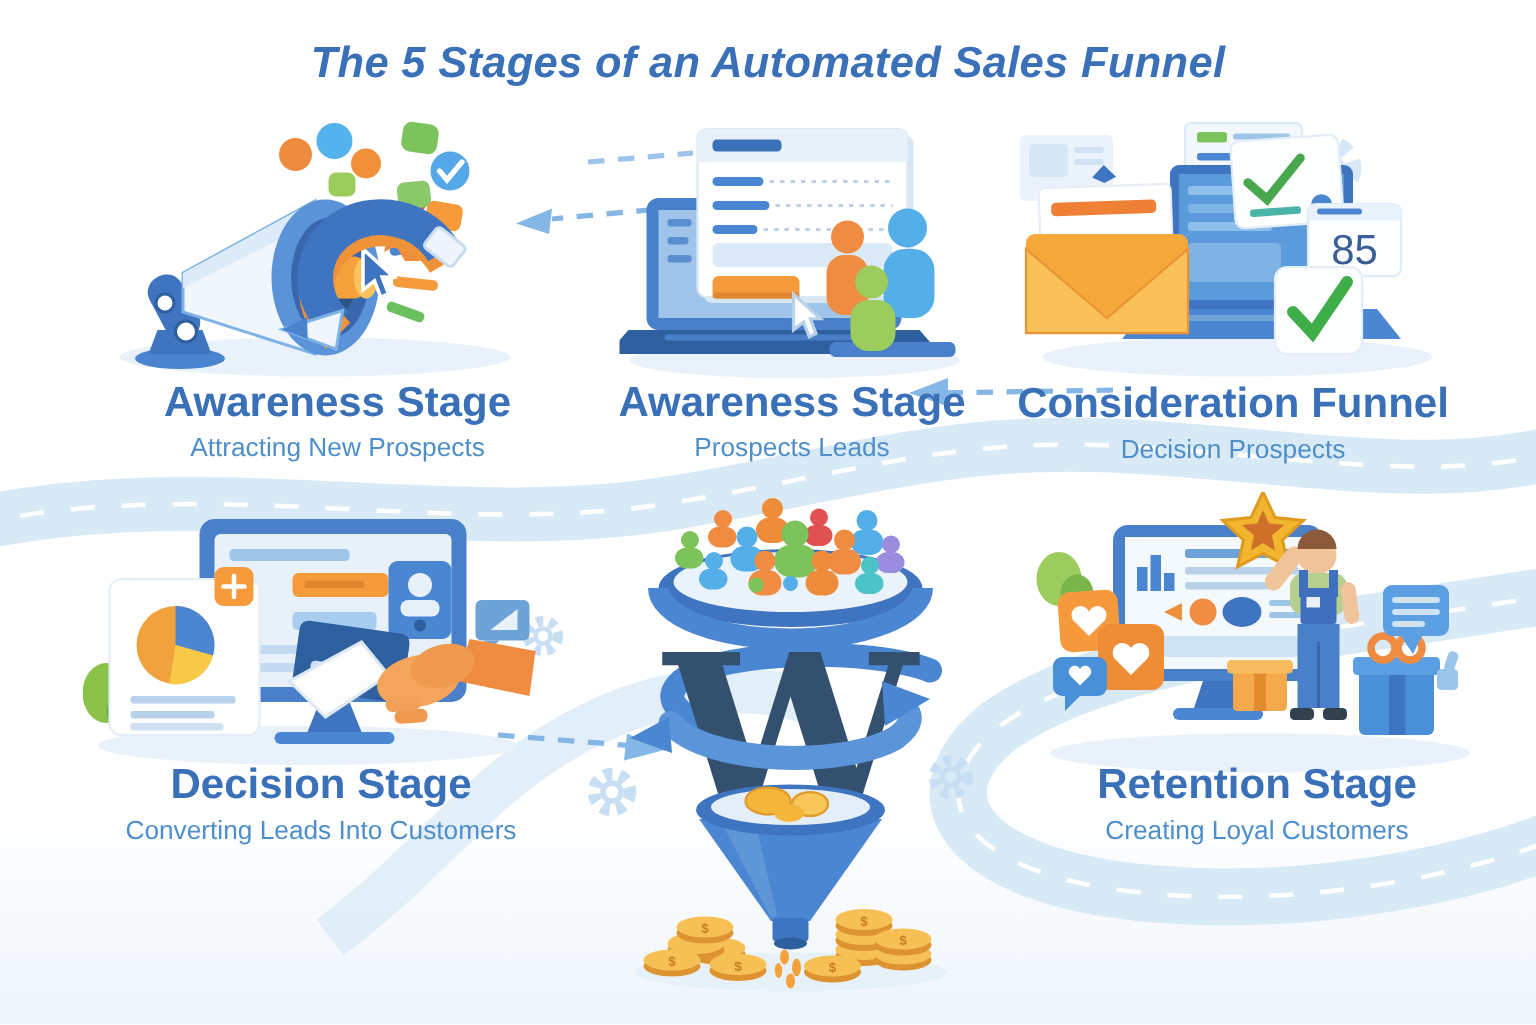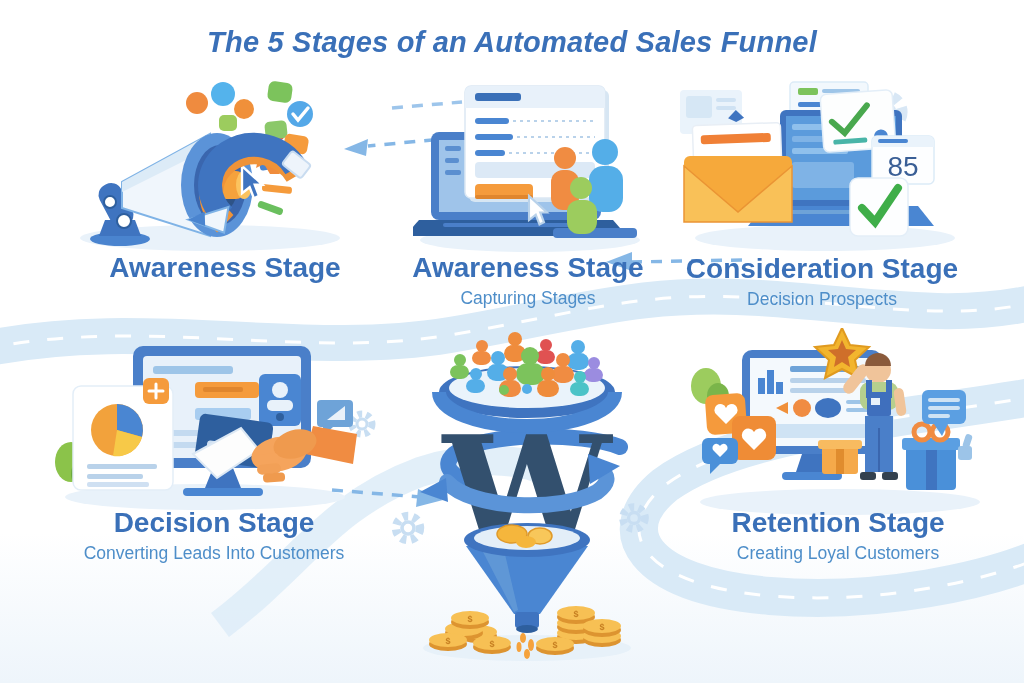--- a/index.html
+++ b/index.html
@@ -450,27 +450,28 @@
             <ellipse cx="143" cy="316" rx="19" ry="7" fill="#dd9430"></ellipse>
             <ellipse cx="143" cy="312" rx="19" ry="7" fill="#f7c054"></ellipse>
            <text x="143" y="316" fill="#c77f22">$</text>
           </g>
       </g>
     </svg>
   </figure>
 
   <div class="stage-label" style="left:60px;top:252px;width:330px;">
     <div class="stage-title">Awareness Stage</div>
+    <div class="stage-sub">Attracting New Prospects</div>
   </div>
   <div class="stage-label" style="left:378px;top:252px;width:300px;">
     <div class="stage-title">Awareness Stage</div>
-    <div class="stage-sub">Capturing Stages</div>
+    <div class="stage-sub">Prospects Leads</div>
   </div>
   <div class="stage-label" style="left:672px;top:253px;width:300px;">
-    <div class="stage-title">Consideration Stage</div>
+    <div class="stage-title">Consideration Funnel</div>
     <div class="stage-sub">Decision Prospects</div>
   </div>
   <div class="stage-label" style="left:64px;top:507px;width:300px;">
     <div class="stage-title">Decision Stage</div>
     <div class="stage-sub">Converting Leads Into Customers</div>
   </div>
   <div class="stage-label" style="left:688px;top:507px;width:300px;">
     <div class="stage-title">Retention Stage</div>
     <div class="stage-sub">Creating Loyal Customers</div>
   </div>

